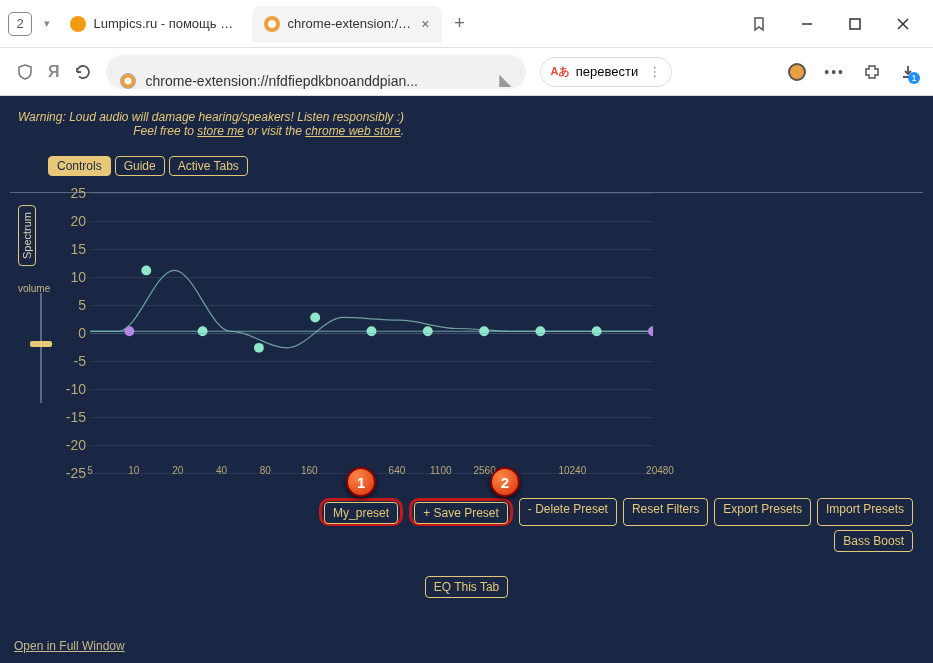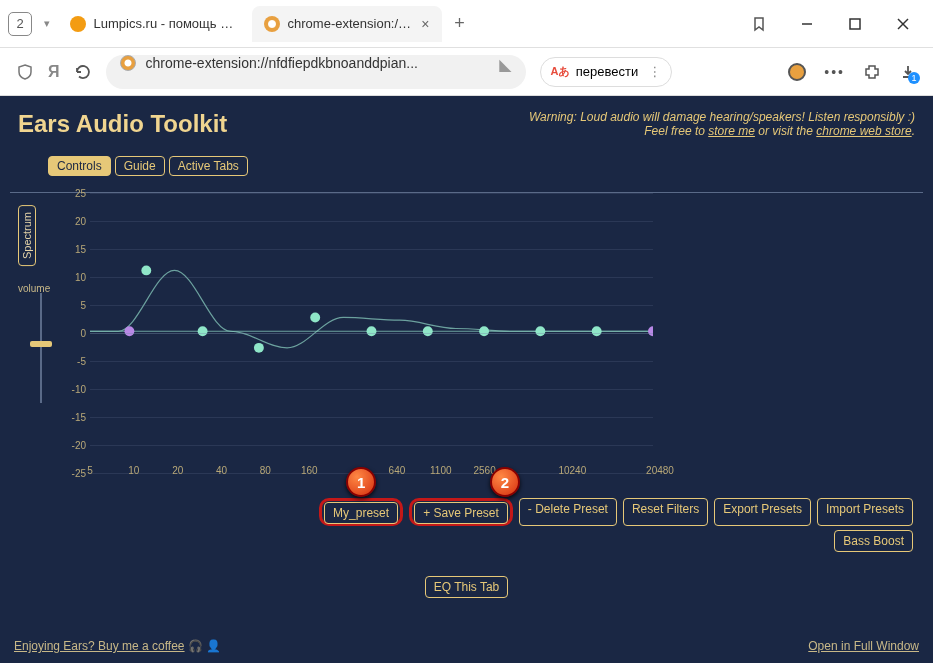--- a/index.html
+++ b/index.html
@@ -13,21 +13,21 @@
 .tab.active { background: #f4f4f4; }
 .tab-icon { width: 16px; height: 16px; border-radius: 50%; margin-right: 8px; flex-shrink: 0; }
 .tab-text { white-space: nowrap; overflow: hidden; text-overflow: ellipsis; flex: 1; }
 .tab-close { margin-left: 8px; color: #666; font-size: 14px; cursor: pointer; }
 .tab-add { width: 28px; height: 28px; display: flex; align-items: center; justify-content: center; font-size: 18px; color: #666; border-radius: 50%; cursor: pointer; }
 .win-controls { margin-left: auto; display: flex; gap: 4px; }
 .win-btn { width: 44px; height: 32px; display: flex; align-items: center; justify-content: center; color: #333; cursor: pointer; }
 
 .addr-bar { height: 48px; background: #fff; display: flex; align-items: center; padding: 0 16px; gap: 14px; border-bottom: 1px solid #ddd; }
 .ab-icon { color: #555; cursor: pointer; display: flex; align-items: center; justify-content: center; }
-.url-box { flex: 1; height: 34px; background: #f1f1f1; border-radius: 17px; display: flex; align-items: flex-start; padding: 0 14px; gap: 10px; max-width: 420px; }
+.url-box { flex: 1; height: 34px; background: #f1f1f1; border-radius: 17px; display: flex; align-items: flex-end; padding: 0 14px; gap: 10px; max-width: 420px; }
 .url-text { font-size: 14px; color: #333; white-space: nowrap; overflow: hidden; }
 .translate-pill { height: 30px; background: #fff; border: 1px solid #ddd; border-radius: 15px; display: flex; align-items: center; padding: 0 10px; gap: 6px; font-size: 13px; }
 .ab-right { display: flex; align-items: center; gap: 18px; margin-left: auto; }
 .ext-dot { width: 18px; height: 18px; border-radius: 50%; background: #e8a040; border: 2px solid #555; }
 .dl-badge { position: relative; }
 .dl-badge::after { content: '1'; position: absolute; bottom: -3px; right: -3px; background: #1e90ff; color: #fff; font-size: 9px; width: 12px; height: 12px; border-radius: 50%; display: flex; align-items: center; justify-content: center; }
 
 
 .app { background: #1a2744; height: 567px; color: #e6d4a8; padding: 14px 10px; position: relative; }
 .app-header { display: flex; justify-content: space-between; align-items: flex-start; margin-bottom: 18px; padding: 0 8px; }
@@ -39,21 +39,21 @@
 .app-tab { border: 1px solid #e6c878; border-radius: 4px; padding: 2px 8px; font-size: 12px; cursor: pointer; color: #e6c878; }
 .app-tab.active { background: #e6c878; color: #1a2744; }
 
 .eq-area { position: relative; height: 300px; border-top: 1px solid #5a6a88; }
 .spectrum-tab { position: absolute; left: 8px; top: 12px; writing-mode: vertical-rl; transform: rotate(180deg); border: 1px solid #e6c878; border-radius: 4px; padding: 6px 2px; font-size: 11px; cursor: pointer; }
 .volume-label { position: absolute; left: 8px; top: 90px; font-size: 10px; color: #c8b888; }
 .vol-track { position: absolute; left: 30px; top: 100px; width: 2px; height: 110px; background: #5a6a88; }
 .vol-thumb { position: absolute; left: 20px; top: 148px; width: 22px; height: 6px; background: #e6c878; border-radius: 2px; cursor: pointer; }
 
 .grid { position: absolute; left: 52px; top: 0; right: 270px; bottom: 20px; }
-.ylabel { position: absolute; left: 0; font-size: 10px; color: #b8a878; transform: translateY(-50%); width: 24px; text-align: right; }
+.ylabel { position: absolute; left: 0; font-size: 14px; color: #b8a878; transform: translateY(-50%); width: 24px; text-align: right; }
 .gridline { position: absolute; left: 28px; right: 0; height: 1px; background: rgba(120,140,170,.18); }
 .gridline.zero { background: rgba(120,140,170,.4); }
 .xlabel { position: absolute; bottom: -4px; font-size: 10px; color: #b8a878; transform: translateX(-50%); white-space: nowrap; }
 .eq-svg { position: absolute; left: 28px; top: 0; right: 0; bottom: 0; }
 
 .btn-row { display: flex; justify-content: flex-end; gap: 6px; padding: 6px 10px 4px; flex-wrap: wrap; }
 .btn-row2 { display: flex; justify-content: flex-end; padding: 0 10px 10px; text-align: right; }
 .preset-btn { border: 1px solid #e6c878; border-radius: 4px; padding: 3px 8px; font-size: 12px; cursor: pointer; color: #e6c878; background: transparent; }
 .preset-btn.input { min-width: 78px; }
 .highlight { border: 3px solid #c41818; border-radius: 10px; padding: 2px; position: relative; }
@@ -137,21 +137,20 @@
     <span class="ab-icon dl-badge">
         <svg width="18" height="18" viewBox="0 0 18 18" fill="none" stroke="#555" stroke-width="1.8">
           <path d="M9 3v8m-3-3l3 3 3-3M4 14h10"></path>
         </svg>
       </span>
   </div>
 </div>
 
 <div class="app">
   <div class="app-header">
-    <div class="app-title">Ears Audio Toolkit</div>
     <div class="warn">
       <span>Warning: Loud audio will damage hearing/speakers! Listen responsibly :)</span><br>
       <span>Feel free to </span><a href="#">store me</a><span> or visit the </span><a href="#">chrome web store</a>.
     </div>
   </div>
 
   <div class="tab-row">
     <div class="app-tab active">Controls</div>
     <div class="app-tab">Guide</div>
     <div class="app-tab">Active Tabs</div>
@@ -231,16 +230,15 @@
   </div>
   <div class="btn-row2">
     <span class="preset-btn">Bass Boost</span>
   </div>
 
   <div class="eq-tab-row">
     <span class="preset-btn">EQ This Tab</span>
   </div>
 
   <div class="footer">
-    <span><a href="#">Enjoying Ears? Buy me a coffee</a> 🎧 👤</span>
     <a href="#">Open in Full Window</a>
   </div>
 </div>
 
 </body></html>

